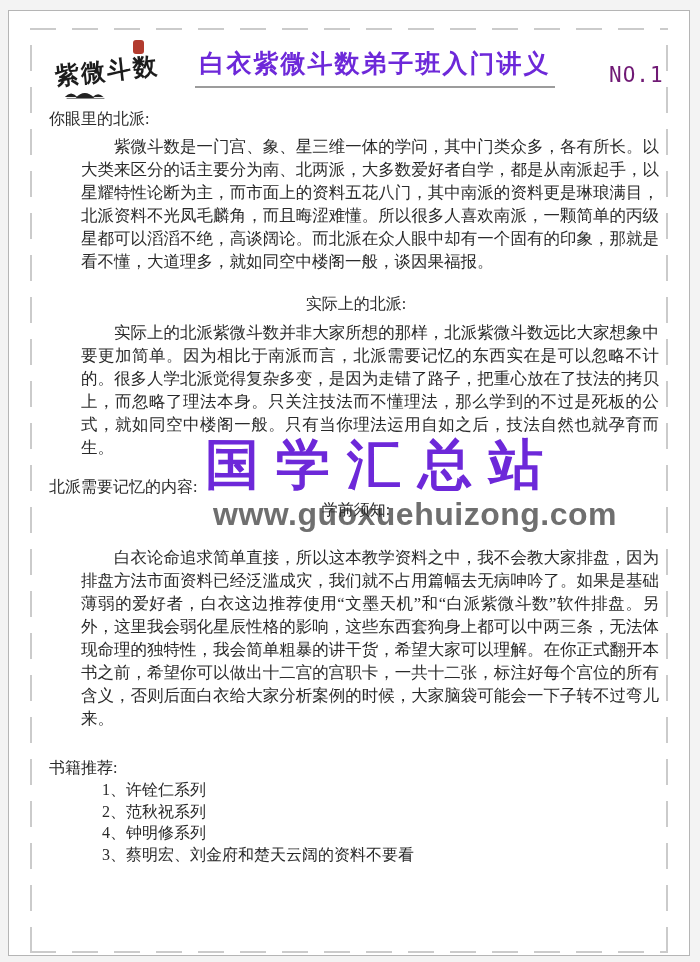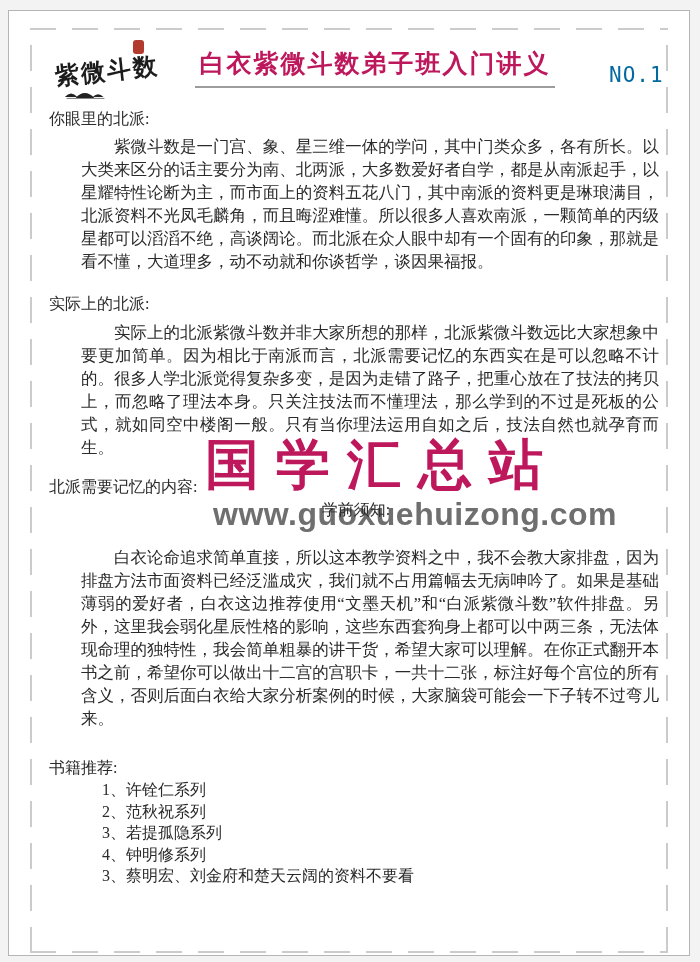--- a/index.html
+++ b/index.html
@@ -31,25 +31,25 @@
     letter-spacing:2px;color:#1c1c1c;transform:rotate(-6deg);
     font-family:"Liberation Serif","DejaVu Serif",serif;
   }
   .logo-seal{
     position:absolute;left:84px;top:1px;width:11px;height:14px;
     background:#b23b2e;border-radius:3px;
   }
   .logo-hills{position:absolute;left:14px;top:46px;}
   .title{
     position:absolute;left:186px;top:36px;width:360px;text-align:center;
-    font-size:25px;letter-spacing:2px;color:#be185d;font-weight:bold;
+    font-size:25px;letter-spacing:2px;color:#6d28d9;font-weight:bold;
     padding-bottom:6px;border-bottom:2px solid #9c9c9c;
   }
   .doc-number{
-    position:absolute;left:600px;top:52px;font-size:21px;color:#0369a1;
+    position:absolute;left:600px;top:52px;font-size:21px;color:#701a75;
     font-family:"DejaVu Sans Mono","Liberation Mono",monospace;letter-spacing:1px;
   }
   
   .wm-name{
     position:absolute;left:196px;top:426px;z-index:1;
     font-family:"Liberation Sans","DejaVu Sans",sans-serif;
     font-size:54px;font-weight:700;letter-spacing:17px;line-height:1;
     white-space:nowrap;
   }
   .wm-url{
@@ -62,21 +62,21 @@
   .content{
     position:absolute;left:40px;top:96px;width:614px;z-index:2;
     font-size:16px;line-height:23px;
   }
   .sec-heading{font-size:16px;line-height:23px;font-weight:normal;margin:0;}
   .para{
     margin:0 0 0 32px;width:578px;font-size:16.5px;line-height:23px;
     text-indent:2em;text-align:justify;
   }
   .m-p1{margin-top:5px;}
-  .m-h2{margin-top:19px;}
+  .m-h2{margin-top:19px;text-align:center;}
   .m-p2{margin-top:6px;}
   .m-h3{margin-top:16px;}
   .m-l1{margin-top:7px;}
   .m-h4{text-align:center;}
   .m-p3{margin-top:25px;}
   .m-h5{margin-top:26px;}
   .m-l2{margin-top:0;}
   .list{margin-left:36px;}
   .list-a .list-item{line-height:26px;}
   .list-b .list-item{line-height:21.5px;margin-left:17px;}
@@ -93,39 +93,38 @@
     <span class="logo-hills">
       <svg width="54" height="12" viewBox="0 0 60 13">
         <path d="M2 11 Q9 3 16 11 Z M14 12 Q24 1 35 12 Z M33 11 Q39 5 45 11 Z" fill="#222"></path>
         <path d="M4 12.5 H46" stroke="#444" stroke-width="0.8"></path>
       </svg>
     </span>
   </div>
   <div class="title">白衣紫微斗数弟子班入门讲义</div>
   <div class="doc-number">NO.1</div>
 
-  <div class="wm-name" style="color:#be185d">国学汇总站</div>
+  <div class="wm-name" style="color:#6d28d9">国学汇总站</div>
   <div class="wm-url" style="color:#6f6f6f">www.guoxuehuizong.com</div>
 
   <div class="content">
 
     <div class="sec-heading">你眼里的北派:</div>
-    <p class="para m-p1">紫微斗数是一门宫、象、星三维一体的学问，其中门类众多，各有所长。以大类来区分的话主要分为南、北两派，大多数爱好者自学，都是从南派起手，以星耀特性论断为主，而市面上的资料五花八门，其中南派的资料更是琳琅满目，北派资料不光凤毛麟角，而且晦涩难懂。所以很多人喜欢南派，一颗简单的丙级星都可以滔滔不绝，高谈阔论。而北派在众人眼中却有一个固有的印象，那就是看不懂，大道理多，动不动就和你谈哲学，谈因果福报。</p>
+    <p class="para m-p1">紫微斗数是一门宫、象、星三维一体的学问，其中门类众多，各有所长。以大类来区分的话主要分为南、北两派，大多数爱好者自学，都是从南派起手，以星耀特性论断为主，而市面上的资料五花八门，其中南派的资料更是琳琅满目，北派资料不光凤毛麟角，而且晦涩难懂。所以很多人喜欢南派，一颗简单的丙级星都可以滔滔不绝，高谈阔论。而北派在众人眼中却有一个固有的印象，那就是看不懂，大道理多，就如同空中楼阁一般，谈因果福报。</p>
 
     <div class="sec-heading m-h2">实际上的北派:</div>
     <p class="para m-p2">实际上的北派紫微斗数并非大家所想的那样，北派紫微斗数远比大家想象中要更加简单。因为相比于南派而言，北派需要记忆的东西实在是可以忽略不计的。很多人学北派觉得复杂多变，是因为走错了路子，把重心放在了技法的拷贝上，而忽略了理法本身。只关注技法而不懂理法，那么学到的不过是死板的公式，就如同空中楼阁一般。只有当你理法运用自如之后，技法自然也就孕育而生。</p>
 
     <div class="sec-heading m-h3">北派需要记忆的内容:</div>
 
     <div class="sec-heading m-h4">学前须知:</div>
     <p class="para m-p3">白衣论命追求简单直接，所以这本教学资料之中，我不会教大家排盘，因为排盘方法市面资料已经泛滥成灾，我们就不占用篇幅去无病呻吟了。如果是基础薄弱的爱好者，白衣这边推荐使用“文墨天机”和“白派紫微斗数”软件排盘。另外，这里我会弱化星辰性格的影响，这些东西套狗身上都可以中两三条，无法体现命理的独特性，我会简单粗暴的讲干货，希望大家可以理解。在你正式翻开本书之前，希望你可以做出十二宫的宫职卡，一共十二张，标注好每个宫位的所有含义，否则后面白衣给大家分析案例的时候，大家脑袋可能会一下子转不过弯儿来。</p>
 
     <div class="sec-heading m-h5">书籍推荐:</div>
     <div class="list list-b m-l2">
       <div class="list-item">1、许铨仁系列</div>
       <div class="list-item">2、范秋祝系列</div>
-      <div class="list-item">3、若提孤隐系列</div>
       <div class="list-item">4、钟明修系列</div>
       <div class="list-item">3、蔡明宏、刘金府和楚天云阔的资料不要看</div>
     </div>
 
   </div>
 </div>
 
 </body></html>

